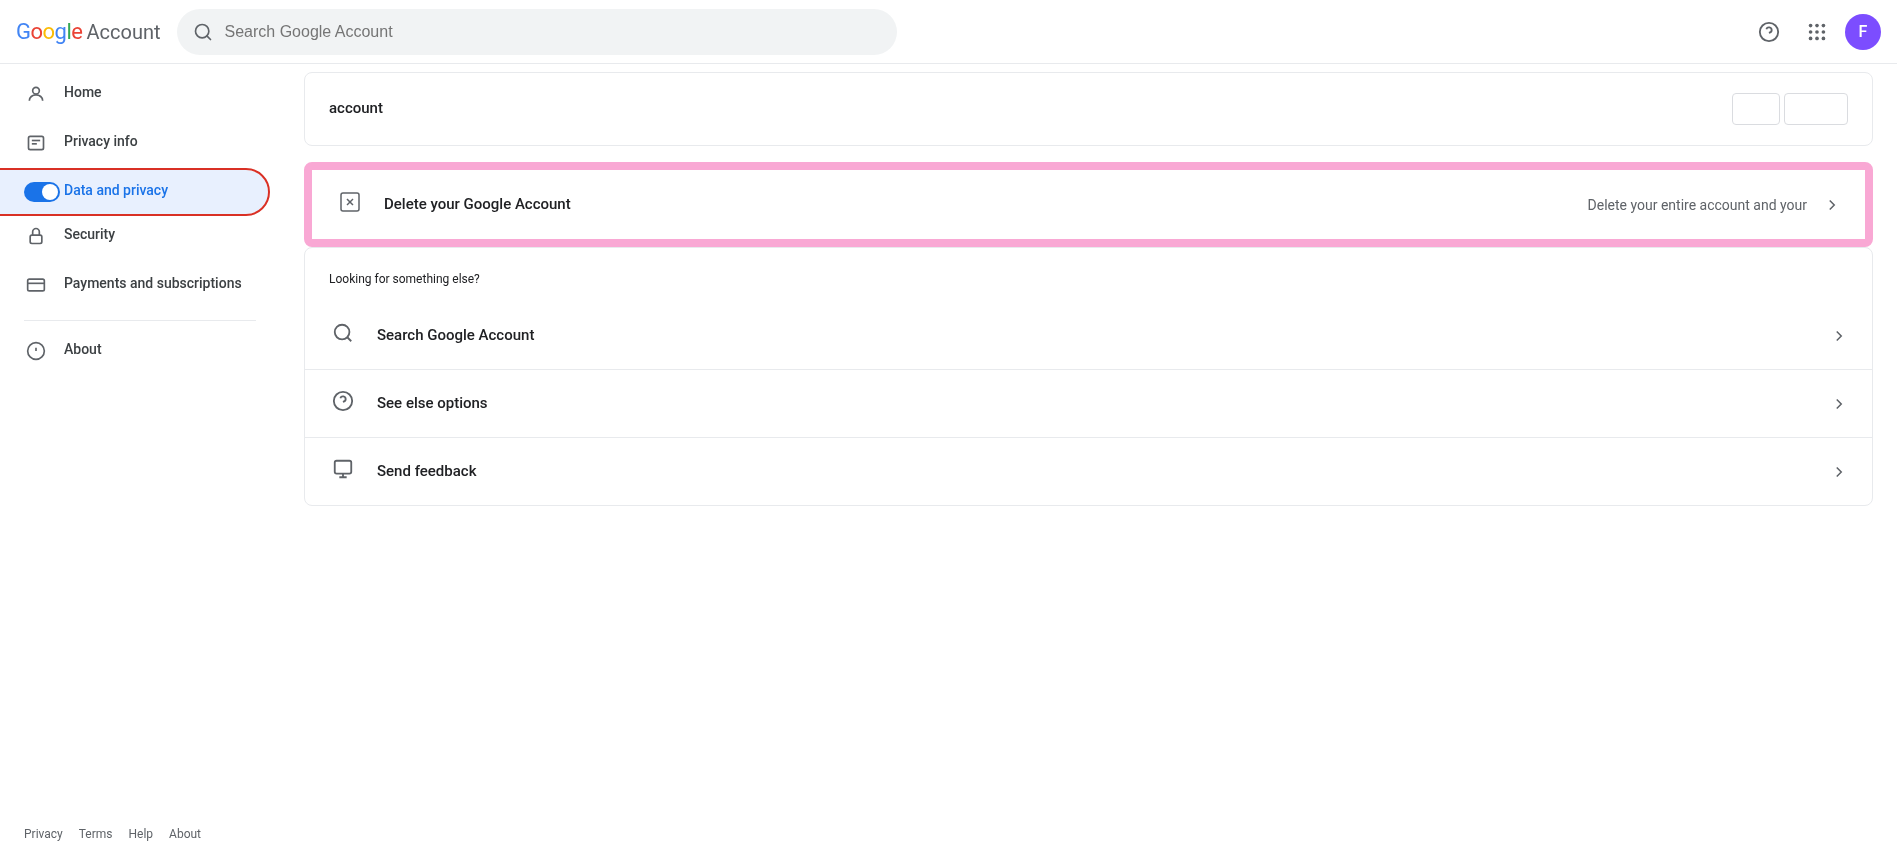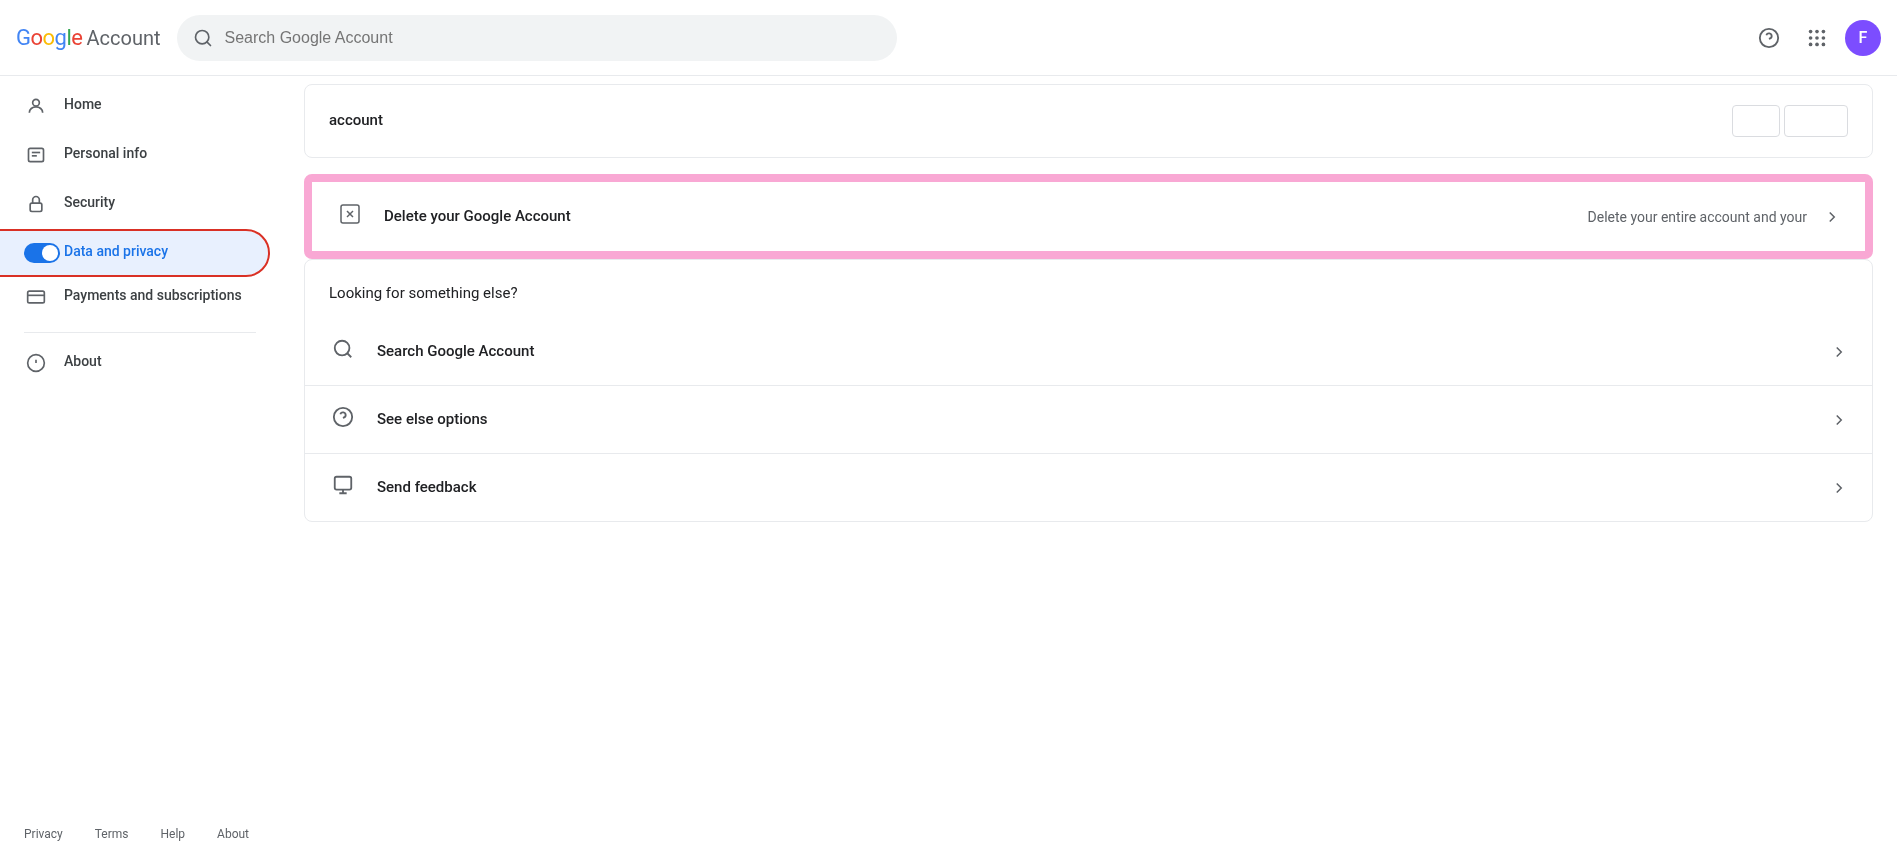--- a/index.html
+++ b/index.html
@@ -4,21 +4,21 @@
   <style>
     * { box-sizing: border-box; margin: 0; padding: 0; }
     body { font-family: 'Google Sans', Roboto, Arial, sans-serif; background: #fff; color: #202124; height: 853px; overflow: hidden; }
 
     
     .header {
       display: flex;
       align-items: center;
       padding: 8px 16px;
       border-bottom: 1px solid #e8eaed;
-      height: 76px;
+      height: 64px;
       gap: 16px;
     }
     .logo {
       display: flex;
       align-items: center;
       gap: 4px;
       text-decoration: none;
       flex-shrink: 0;
     }
     .logo-google {
@@ -169,39 +169,39 @@
     
     .delete-card {
       border: 8px solid #f9a8d4;
       border-radius: 8px;
       margin-bottom: 0;
       overflow: hidden;
     }
 
     
     .section-title {
-      font-size: 15px;
+      font-size: 12px;
       font-weight: 400;
       color: #202124;
       padding: 24px 24px 16px 24px;
     }
 
     
     .top-card {
       margin-top: 8px;
     }
 
     
     .footer {
       position: absolute;
       bottom: 0;
       left: 0;
       padding: 12px 24px;
       display: flex;
-      gap: 32px;
+      gap: 16px;
     }
     .footer a {
       font-size: 12px;
       color: #5f6368;
       text-decoration: none;
     }
 
     
     .toggle-icon {
       width: 36px;
@@ -280,38 +280,38 @@
     </div>
 
     <div class="sidebar-item">
       <span class="item-icon">
         <svg width="20" height="20" viewBox="0 0 24 24" fill="none" stroke="currentColor" stroke-width="2">
             <rect x="3" y="4" width="18" height="16" rx="2"></rect>
             <line x1="7" y1="9" x2="17" y2="9"></line>
             <line x1="7" y1="13" x2="13" y2="13"></line>
           </svg>
       </span>
-      <span>Personal info</span>
+      <span>Privacy info</span>
+    </div>
+
+    <div class="sidebar-item active active-highlight">
+      <span class="item-icon">
+        <div class="toggle-icon"></div>
+      </span>
+      <span>Data and privacy</span>
     </div>
 
     <div class="sidebar-item">
       <span class="item-icon">
         <svg width="20" height="20" viewBox="0 0 24 24" fill="none" stroke="currentColor" stroke-width="2">
             <rect x="5" y="11" width="14" height="10" rx="2"></rect>
             <path d="M8 11V7a4 4 0 0 1 8 0v4"></path>
           </svg>
       </span>
       <span>Security</span>
-    </div>
-
-    <div class="sidebar-item active active-highlight">
-      <span class="item-icon">
-        <div class="toggle-icon"></div>
-      </span>
-      <span>Data and privacy</span>
     </div>
 
 
     <div class="sidebar-item">
       <span class="item-icon">
         <svg width="20" height="20" viewBox="0 0 24 24" fill="none" stroke="currentColor" stroke-width="2">
             <rect x="2" y="5" width="20" height="14" rx="2"></rect>
             <line x1="2" y1="10" x2="22" y2="10"></line>
           </svg>
       </span>

